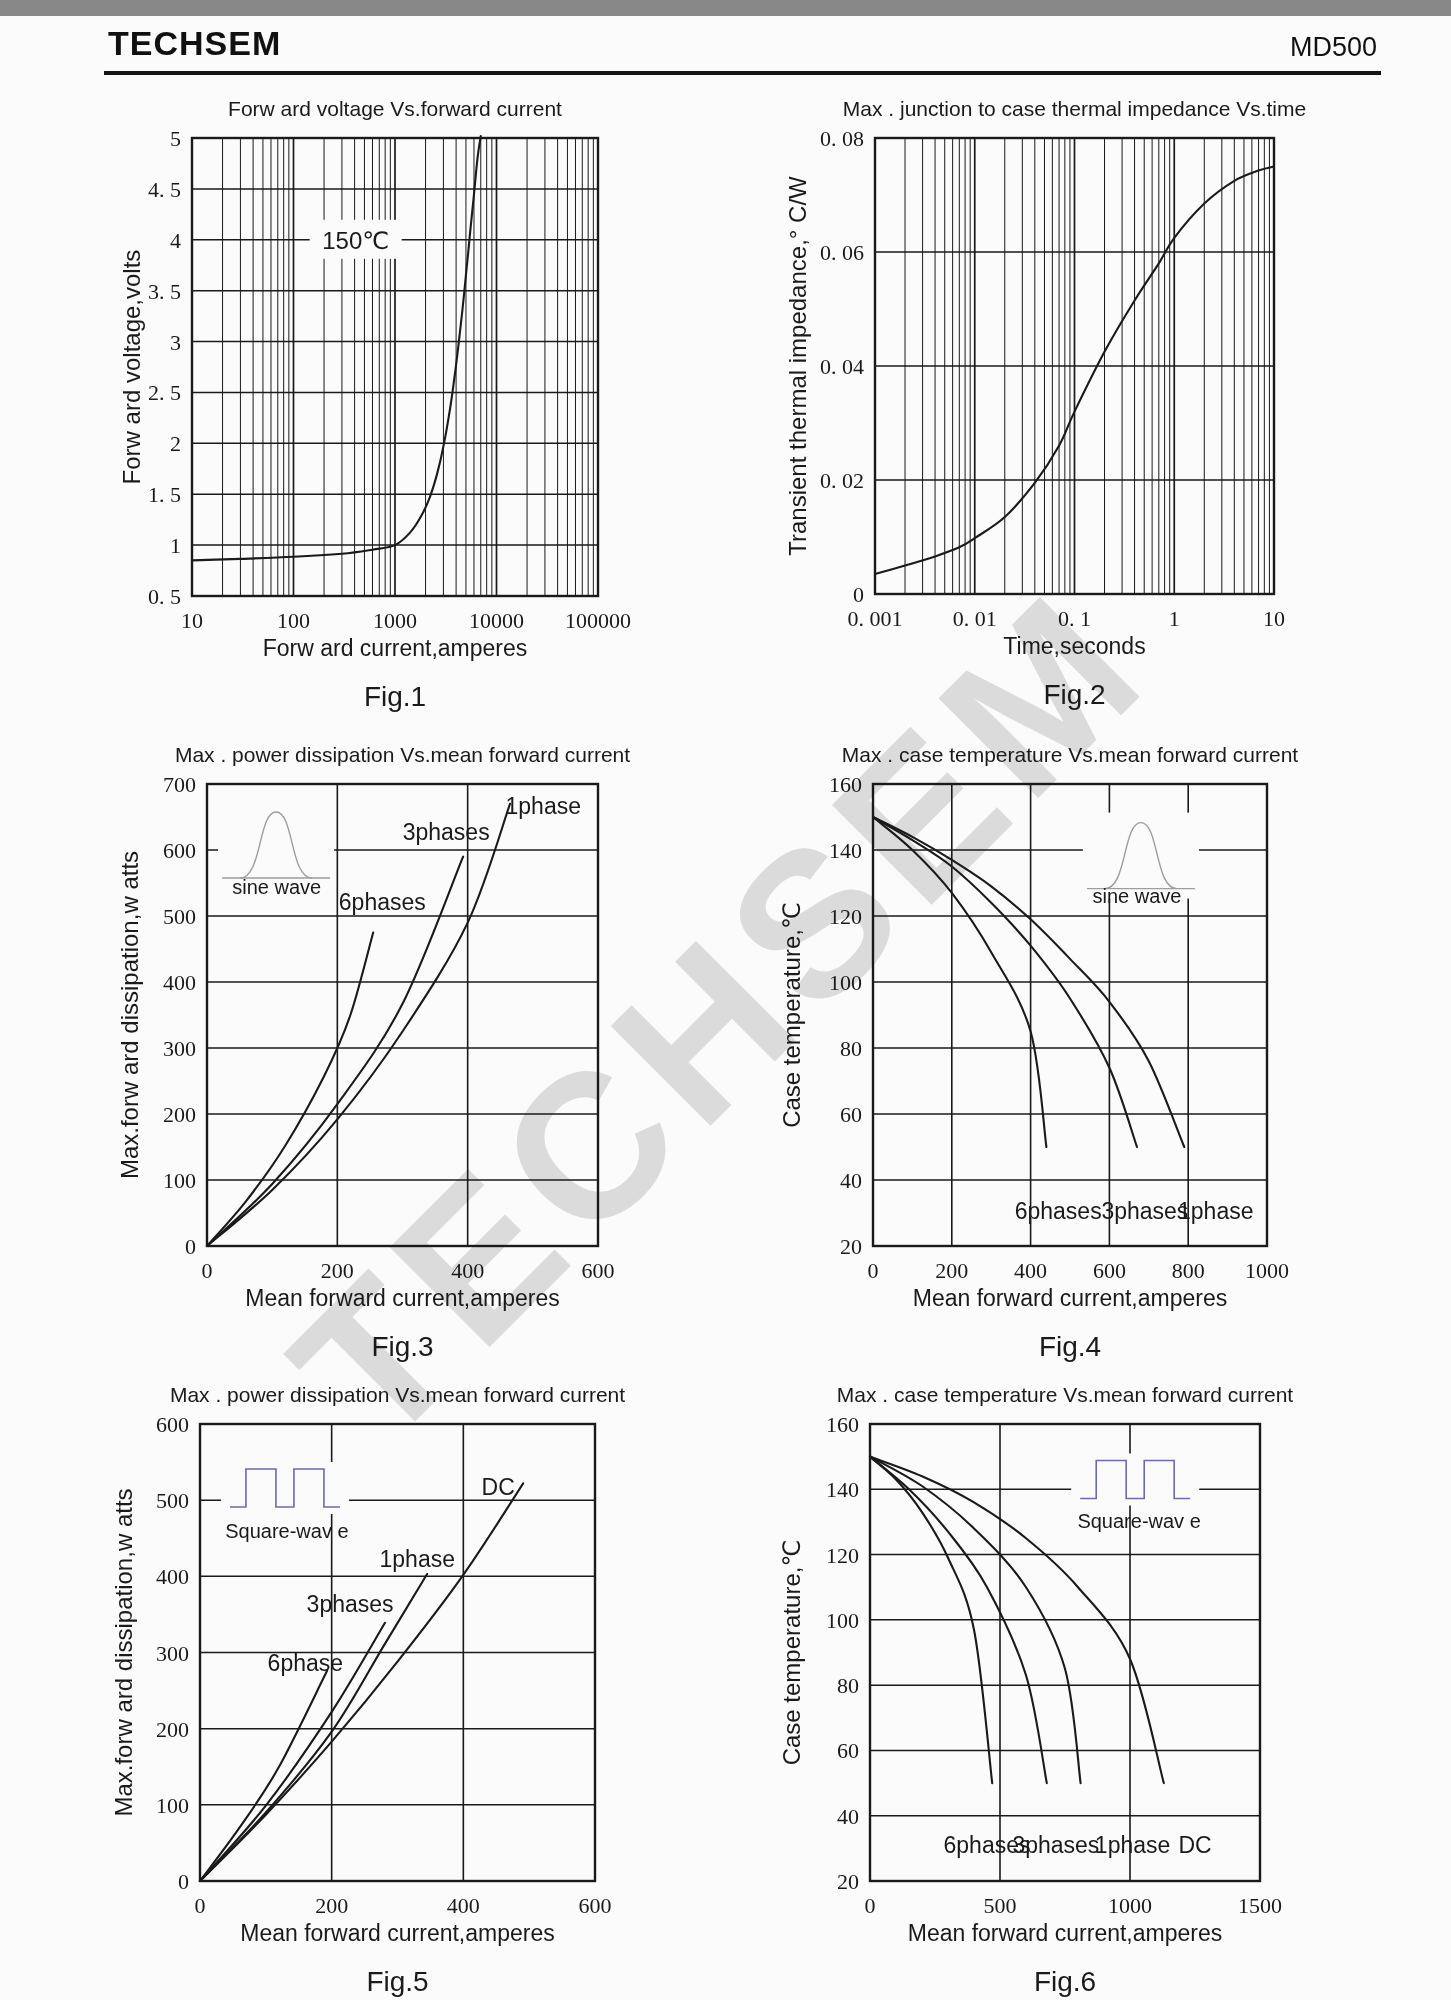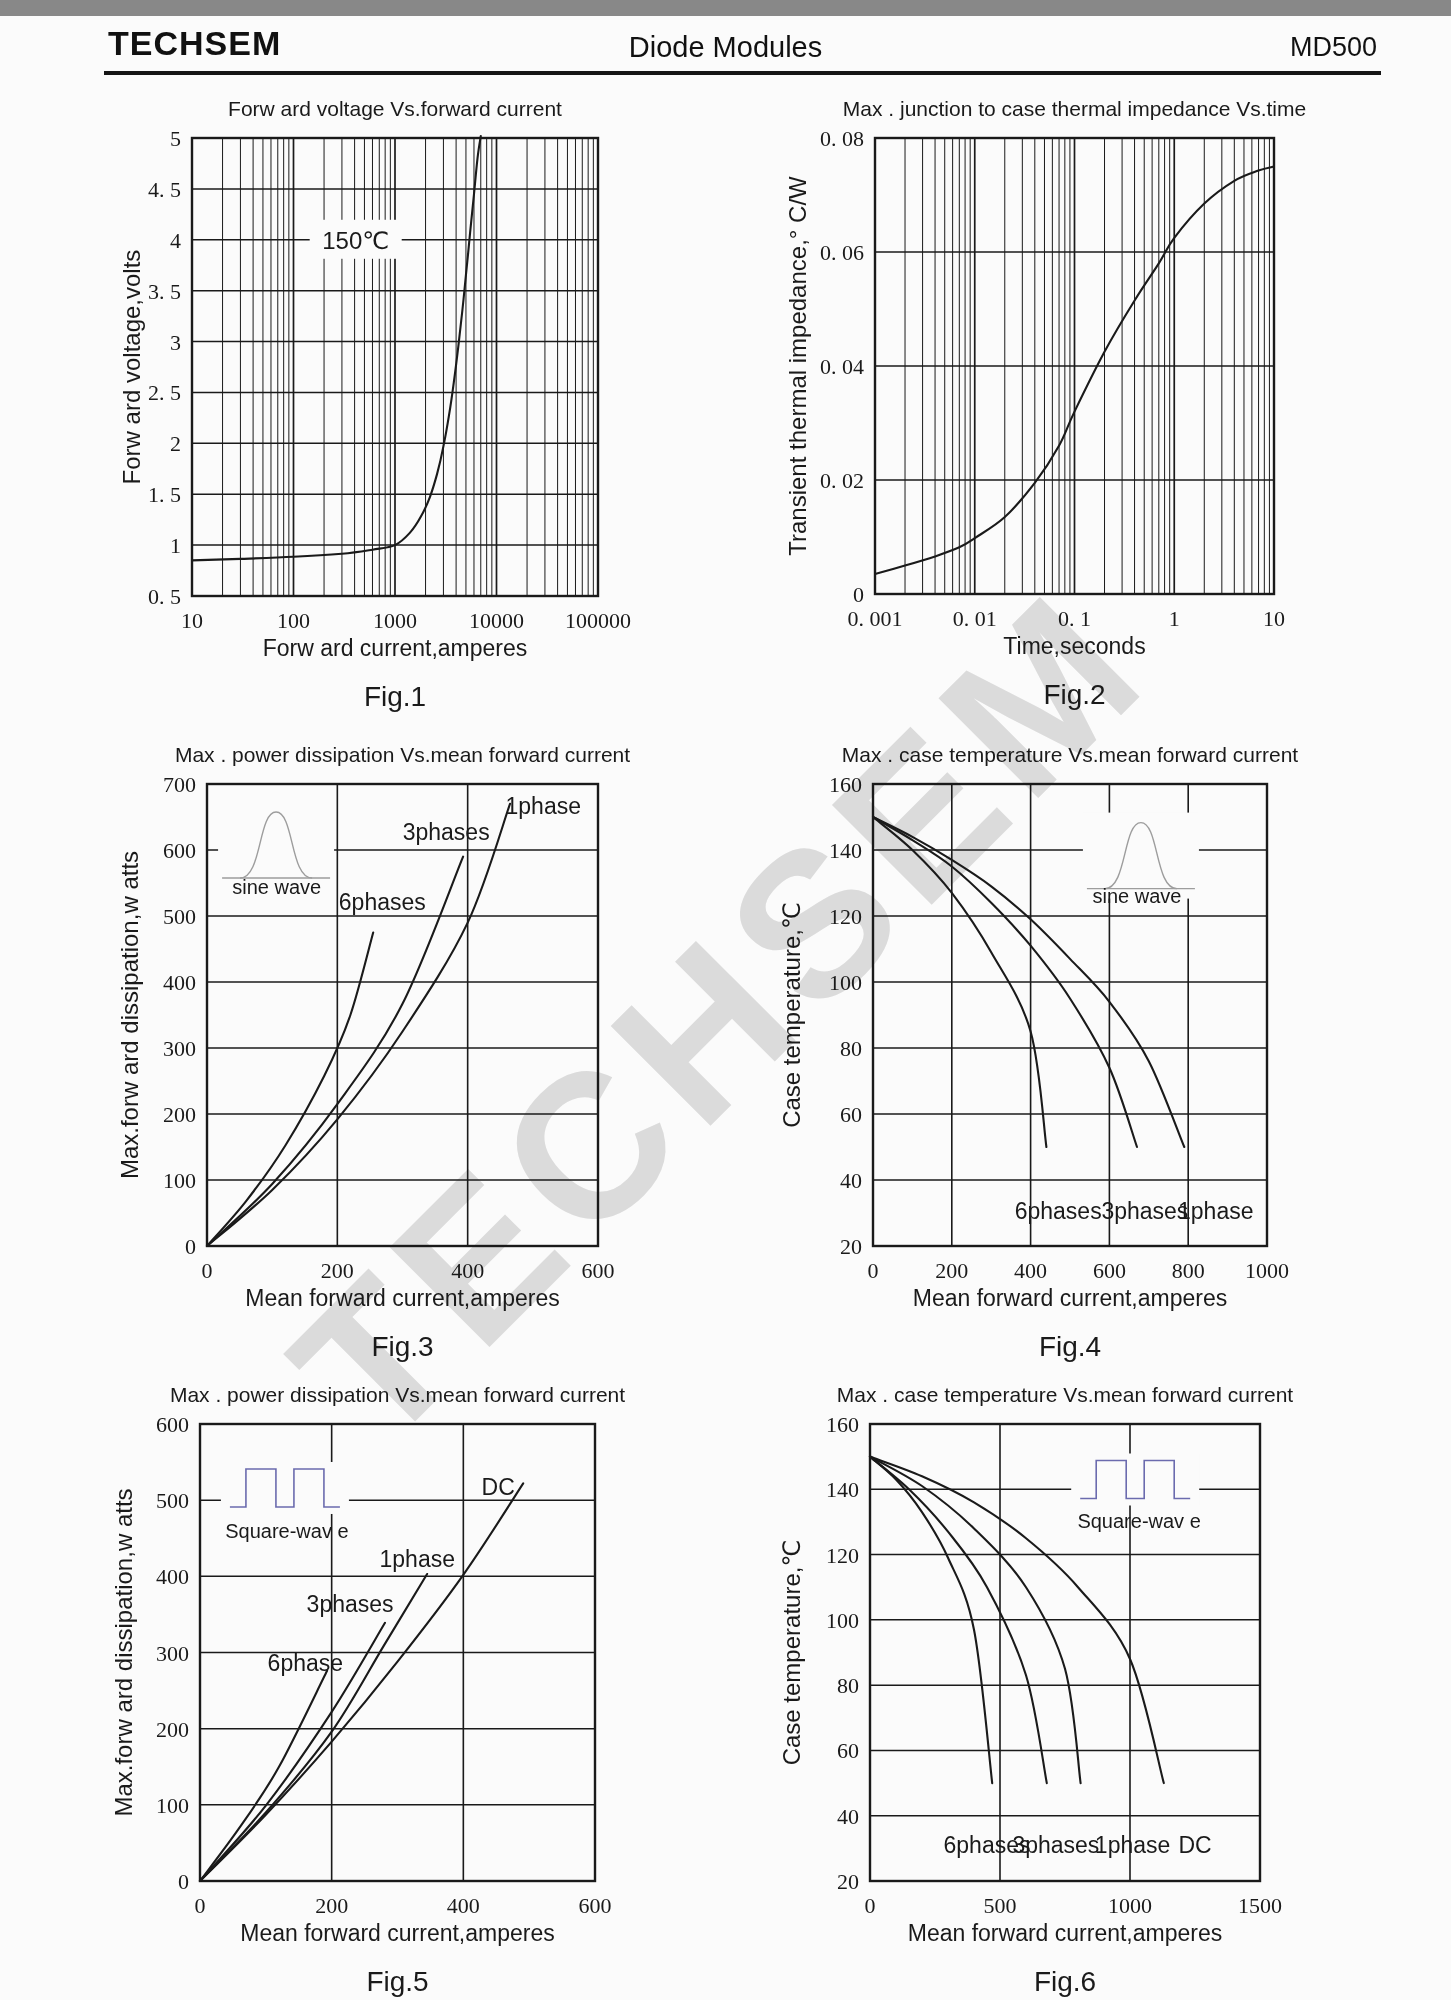--- a/index.html
+++ b/index.html
@@ -20,21 +20,20 @@
   .yl{font:24px "Liberation Sans","DejaVu Sans",sans-serif;}
   .cp{font:28px "Liberation Sans","DejaVu Sans",sans-serif;}
   .cl{font:23px "Liberation Sans","DejaVu Sans",sans-serif;}
   .il{font:20px "Liberation Sans","DejaVu Sans",sans-serif;}
 </style>
 </head>
 <body>
 
 <div class="page">
   <div class="brand">TECHSEM</div>
-  <div class="doc-title">Diode Modules</div>
   <div class="model">MD500</div>
   <div class="rule"></div>
   <div class="watermark" style="color: rgb(188, 188, 188);">TECHSEM</div>
   <svg id="charts" width="1451" height="2000" viewBox="0 0 1451 2000">
       <g>
         <g>
           <line x1="222.5545445598941" y1="122" x2="222.5545445598941" y2="580" stroke="#1a1a1a" stroke-width="1"></line>
           <line x1="240.42780735404574" y1="122" x2="240.42780735404574" y2="580" stroke="#1a1a1a" stroke-width="1"></line>
           <line x1="253.1090891197882" y1="122" x2="253.1090891197882" y2="580" stroke="#1a1a1a" stroke-width="1"></line>
           <line x1="262.9454554401059" y1="122" x2="262.9454554401059" y2="580" stroke="#1a1a1a" stroke-width="1"></line>

